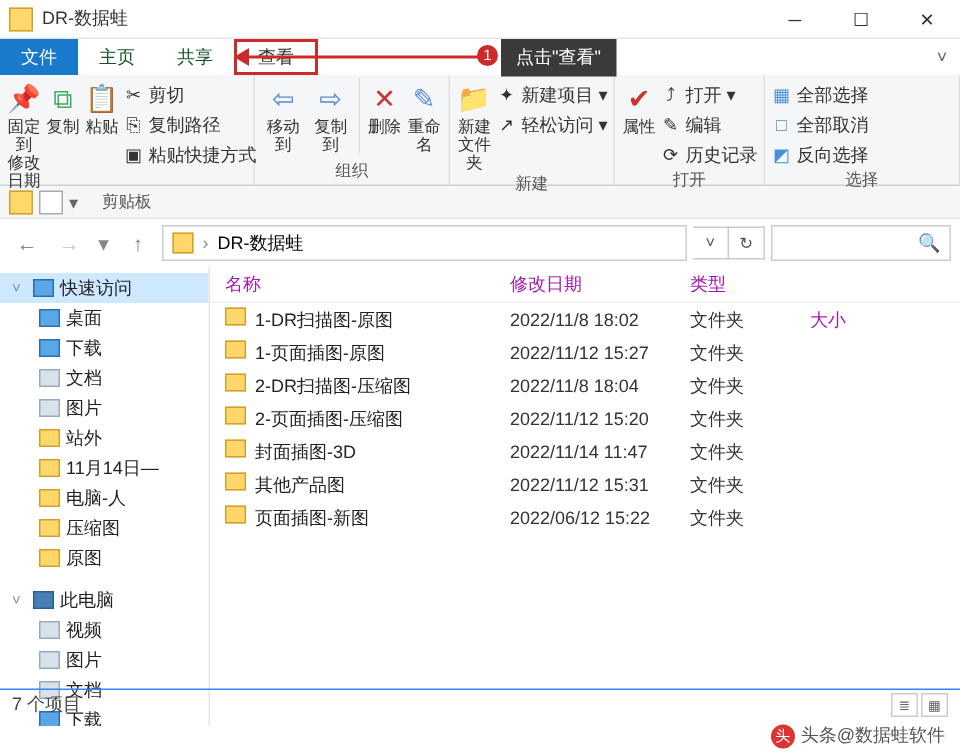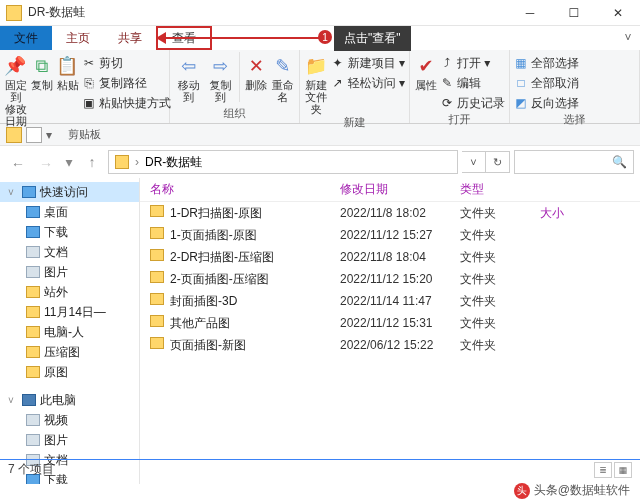--- a/index.html
+++ b/index.html
@@ -3,22 +3,22 @@
 <meta charset="utf-8">
 <style>
   * { box-sizing: border-box; margin: 0; padding: 0; font-family: "Microsoft YaHei", "Segoe UI", sans-serif; font-size: 12px; }
   body { width: 640px; height: 501px; background: #fff; overflow: hidden; position: relative; }
   .titlebar { height: 26px; display: flex; align-items: center; border-bottom: 1px solid #e5e5e5; }
   .titlebar .icon { width: 16px; height: 16px; margin: 0 6px; background: #ffd76b; border: 1px solid #d0a030; }
   .titlebar .title { flex: 1; font-size: 12px; color: #333; }
   .winbtns { display: flex; }
   .winbtn { width: 44px; height: 26px; display: flex; align-items: center; justify-content: center; color: #333; }
   .menubar { height: 24px; display: flex; align-items: stretch; position: relative; }
-  .tabbtn { padding: 0 14px; display: flex; align-items: center; font-size: 12px; color: #7f1d1d; cursor: pointer; }
-  .tabbtn.file { background: #1979ca; color: #0f172a; }
+  .tabbtn { padding: 0 14px; display: flex; align-items: center; font-size: 12px; color: #14532d; cursor: pointer; }
+  .tabbtn.file { background: #1979ca; color: #ffffff; }
   .tabbtn.highlight { border: 2px solid #cc2b2b; color: #333; }
   .arrowline { position: absolute; left: 160px; top: 11px; width: 168px; height: 2px; background: #cc2b2b; }
   .arrowhead { position: absolute; left: 156px; top: 6px; width: 0; height: 0; border-top: 6px solid transparent; border-bottom: 6px solid transparent; border-right: 10px solid #cc2b2b; }
   .badge { position: absolute; left: 318px; top: 4px; width: 14px; height: 14px; border-radius: 50%; background: #cc2b2b; color: #fff; font-size: 10px; display: flex; align-items: center; justify-content: center; }
   .tooltip-dark { position: absolute; left: 334px; top: 0; background: #3a3a3a; color: #fff; padding: 4px 10px; font-size: 12px; }
   .downarrow { margin-left: auto; width: 24px; display: flex; align-items: center; justify-content: center; color: #666; }
   .ribbon { height: 74px; background: #f5f6f7; border-bottom: 1px solid #d0d0d0; display: flex; }
   .rgroup { border-right: 1px solid #e0e0e0; display: flex; flex-direction: column; padding: 2px 4px 0 4px; }
   .rgroup .top { flex: 1; display: flex; align-items: flex-start; gap: 2px; }
   .rgroup .label { text-align: center; font-size: 11px; color: #555; padding-bottom: 2px; }

